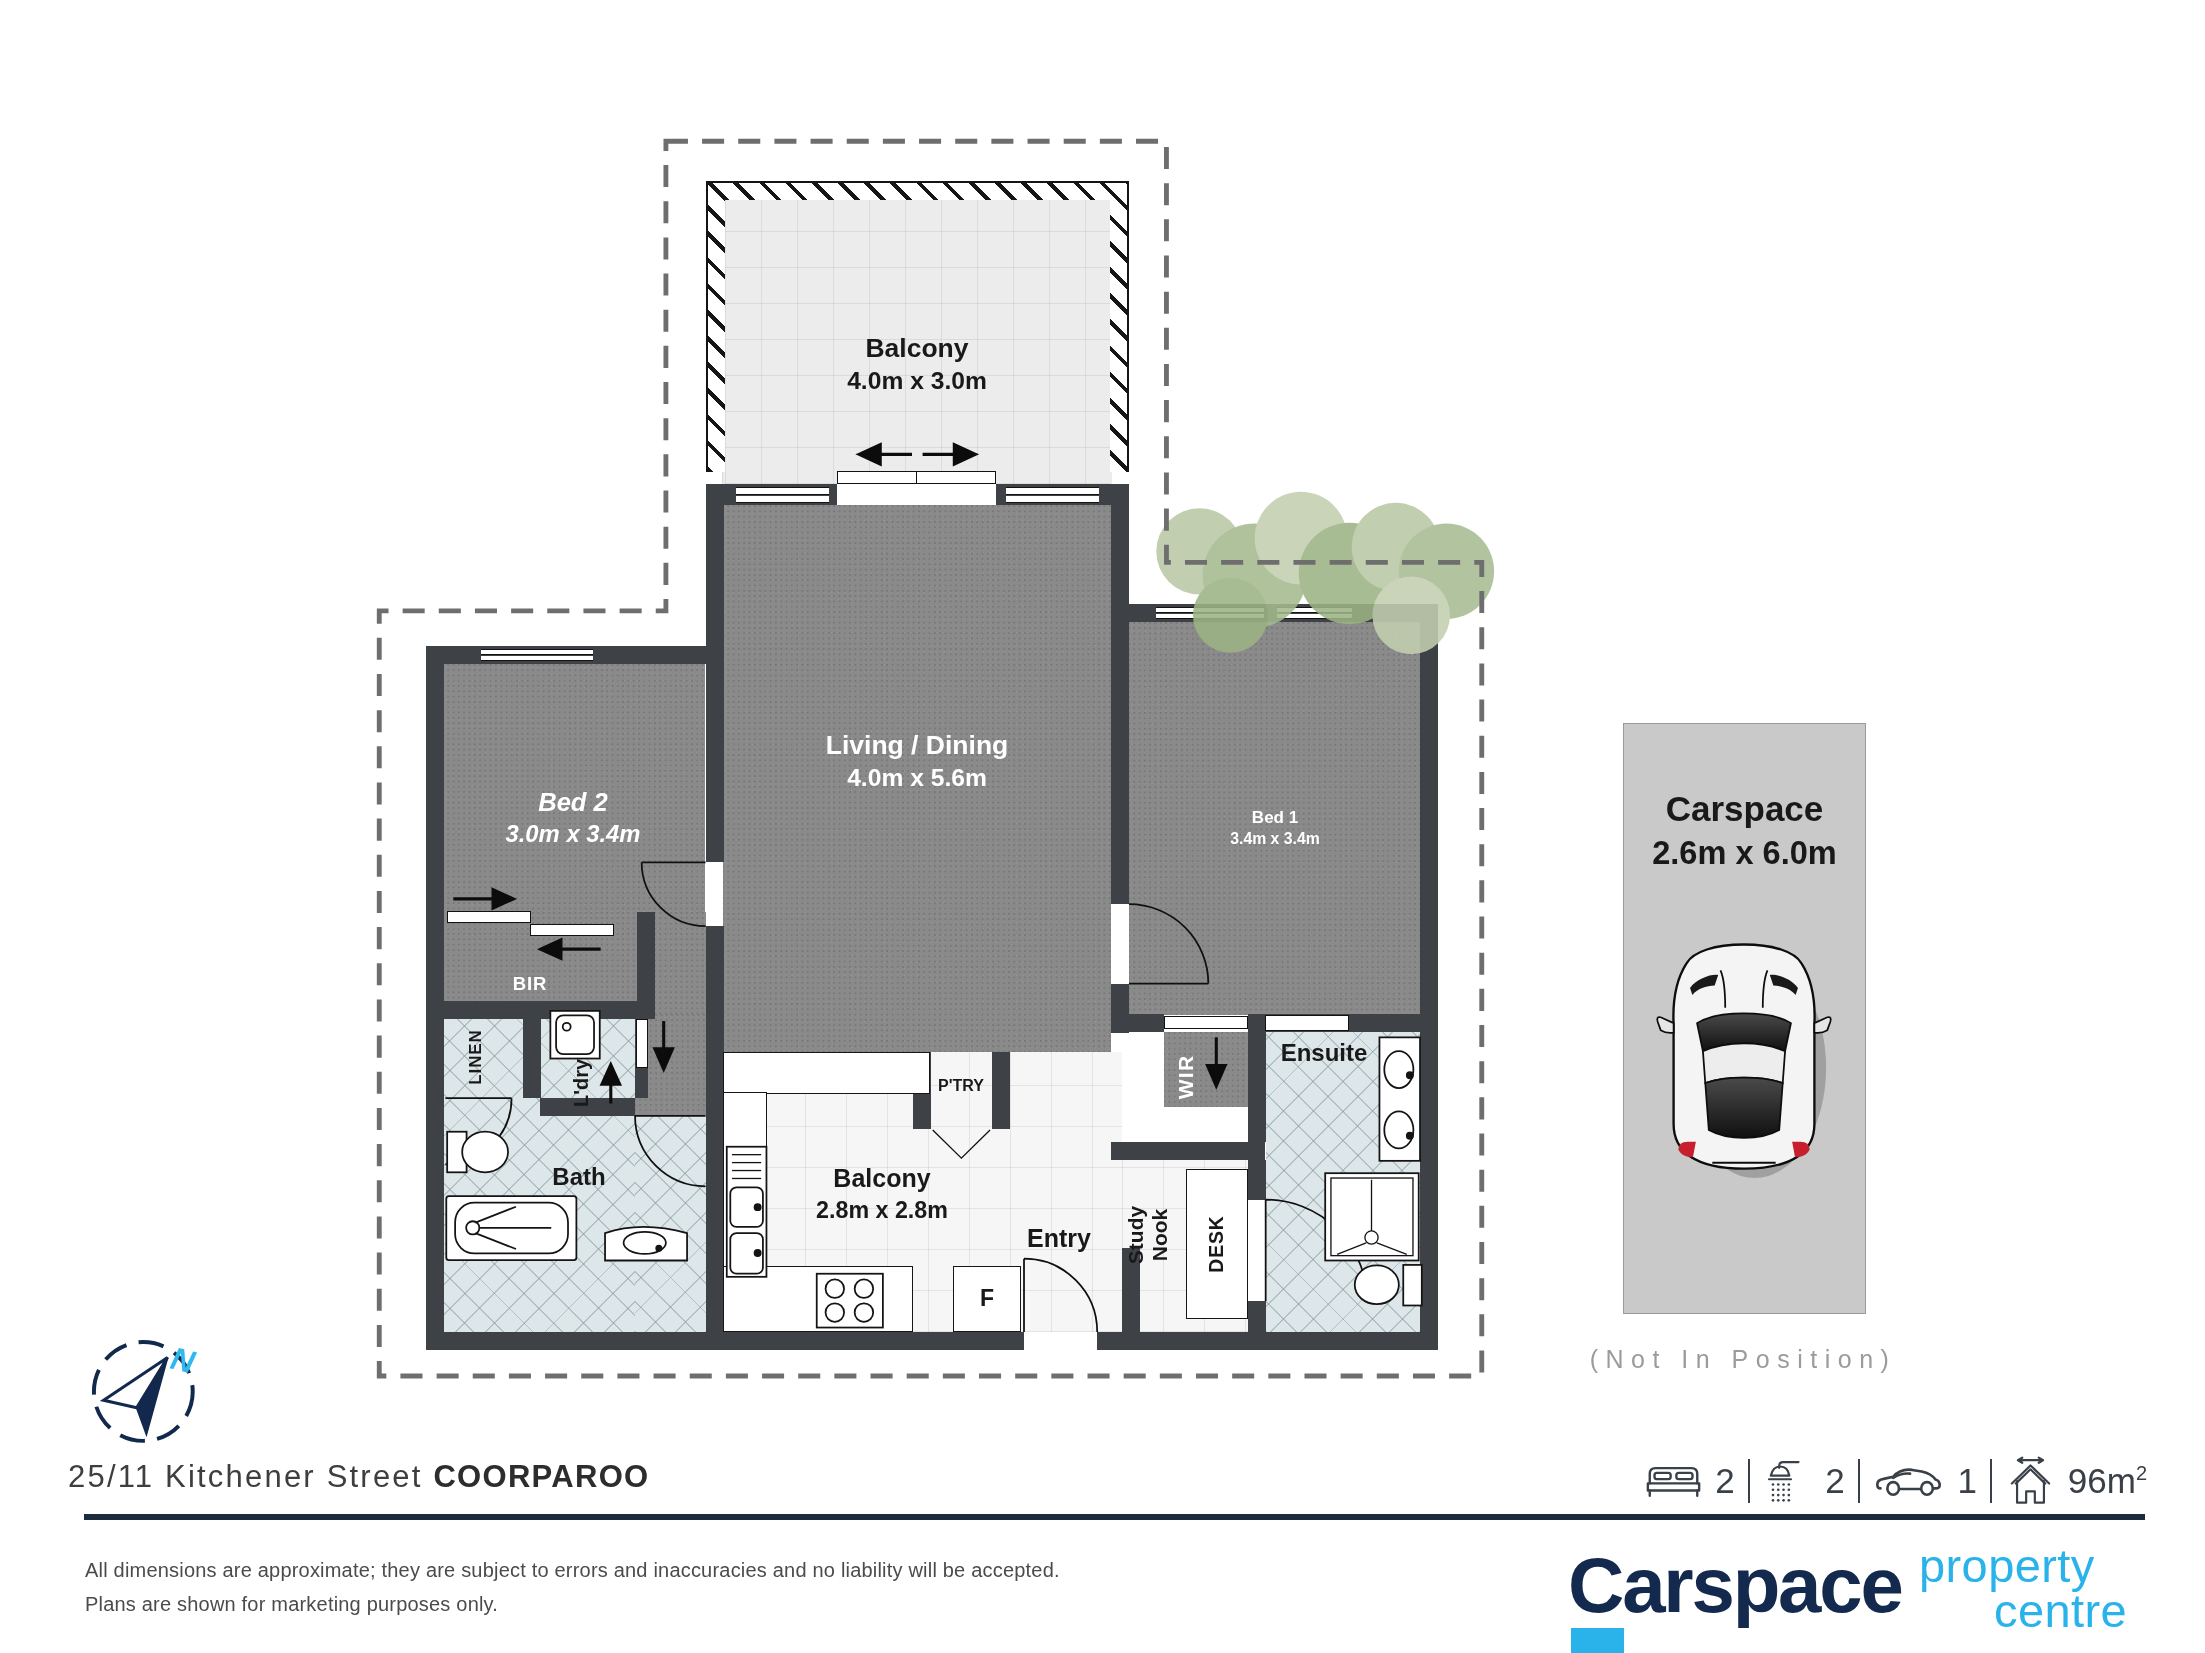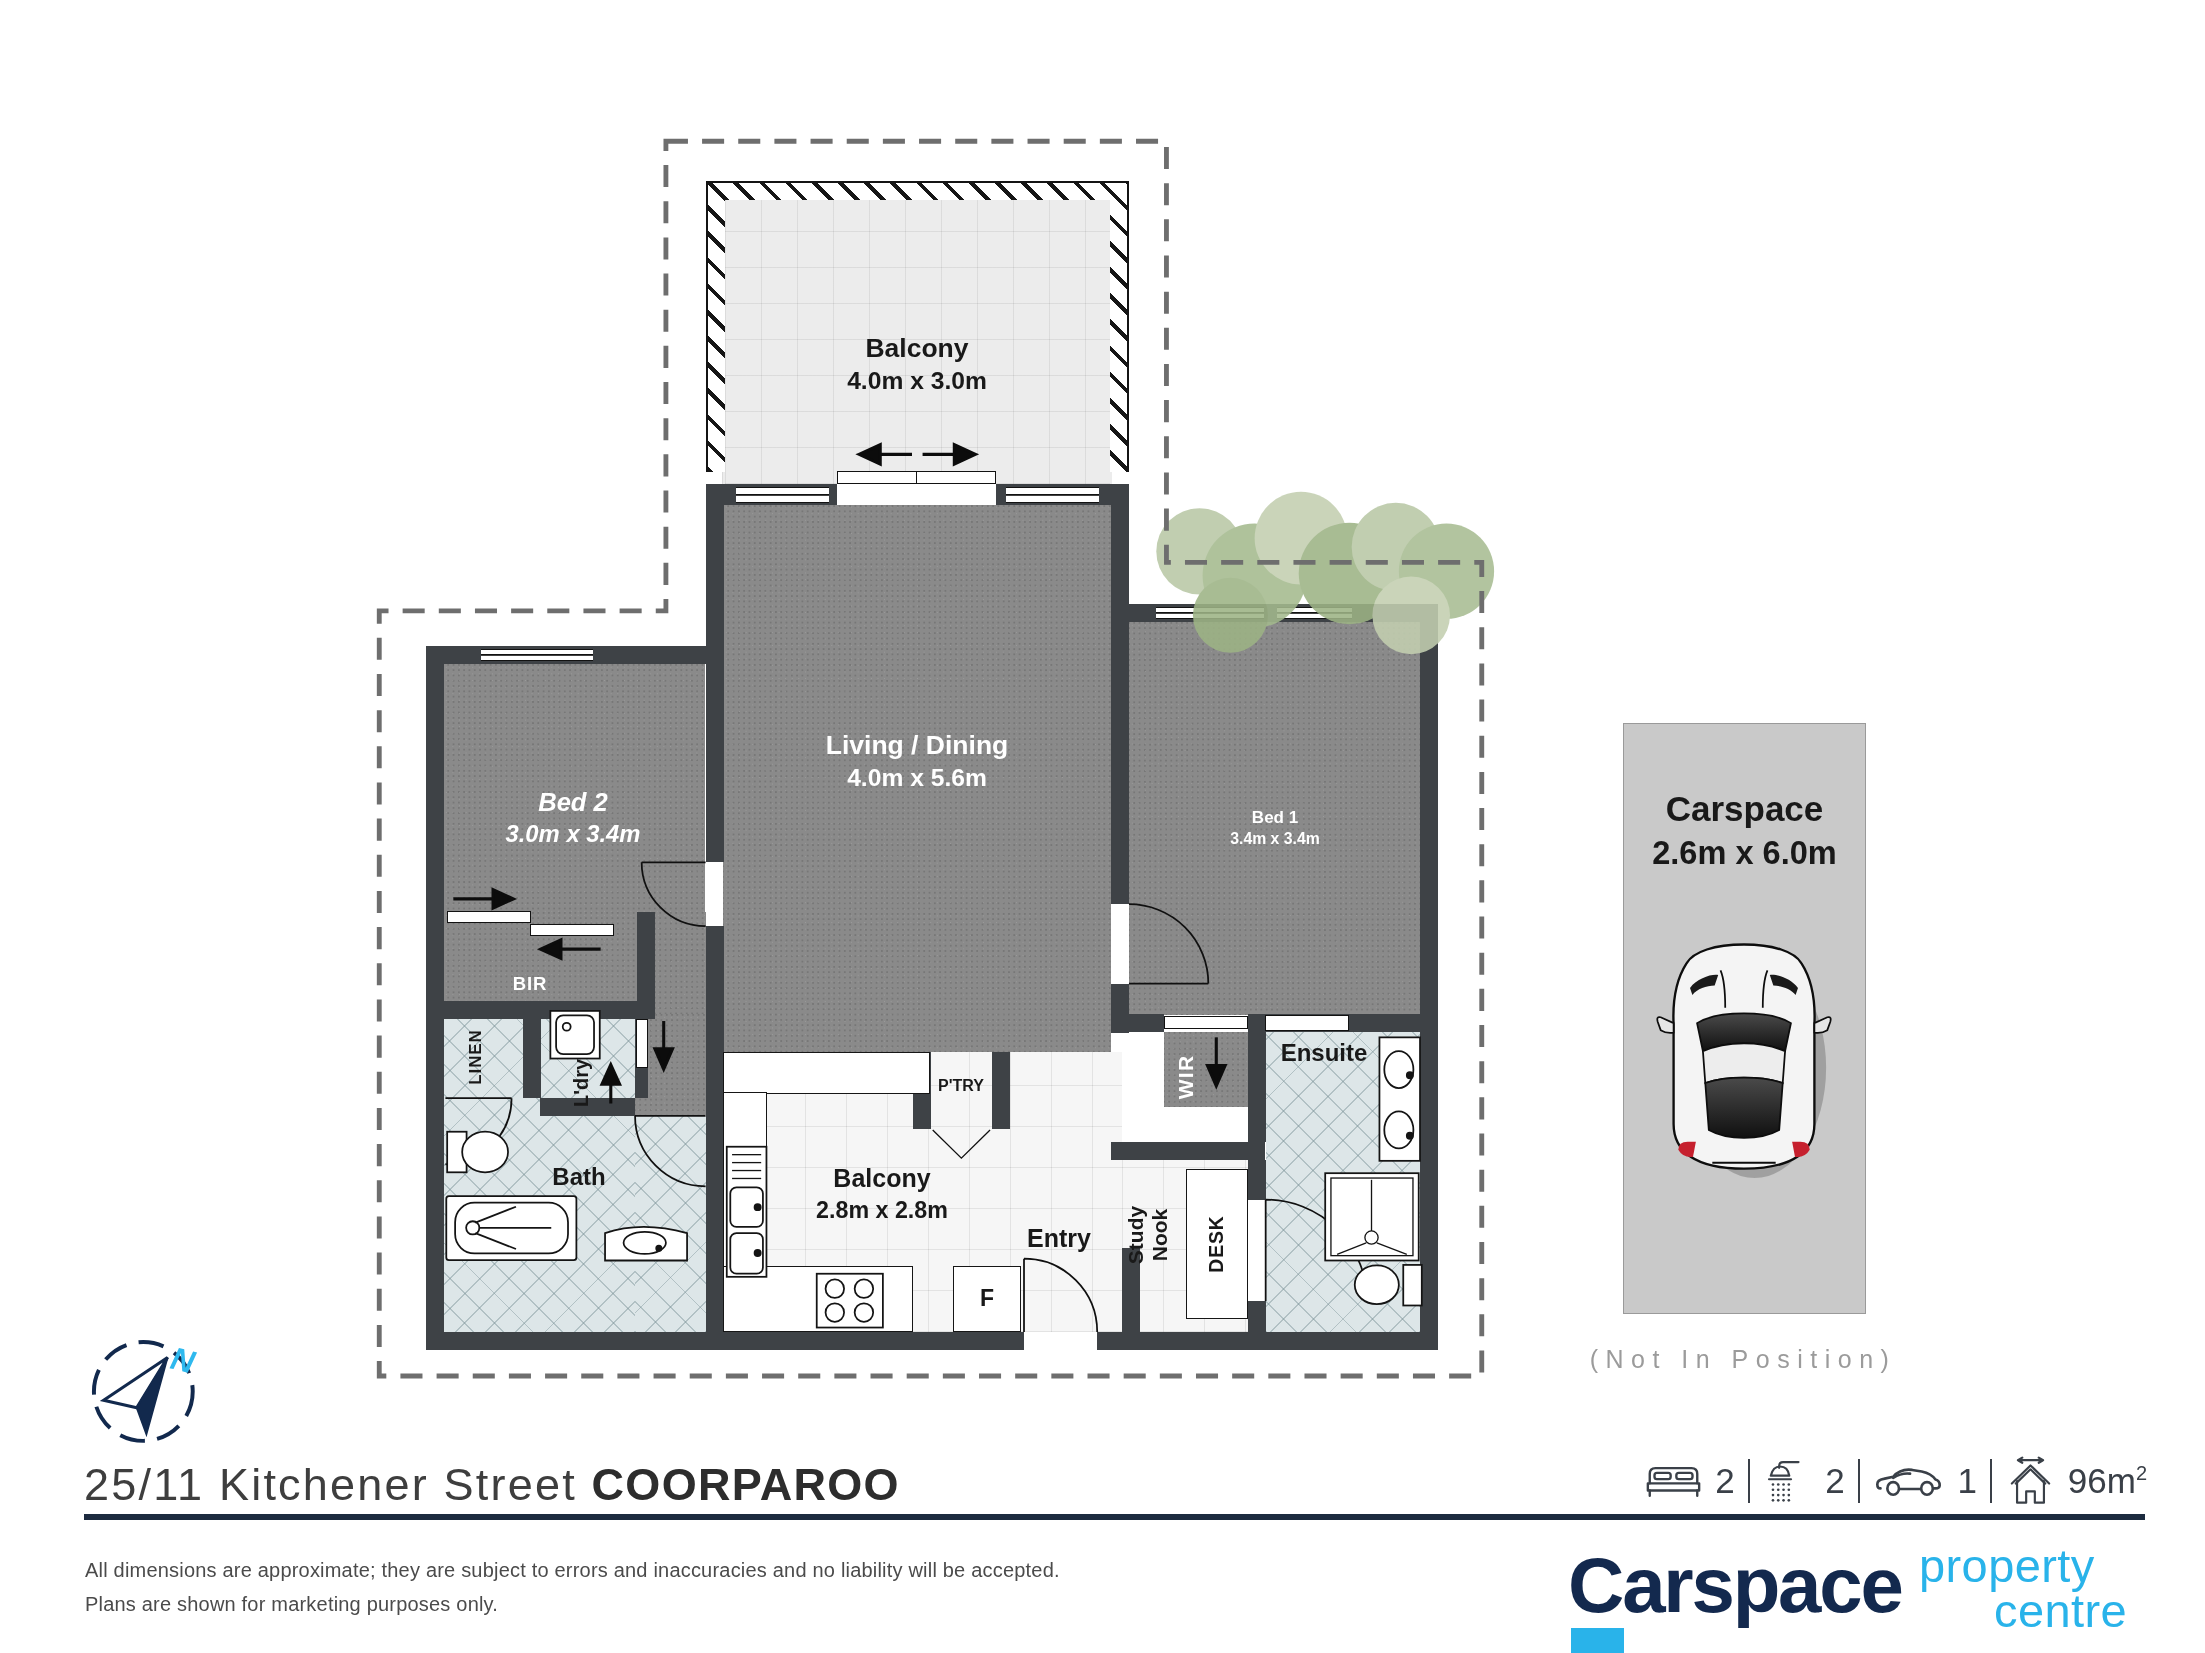--- a/index.html
+++ b/index.html
@@ -32,21 +32,21 @@
   .bench{position:absolute;background:#fff;border:1.8px solid #161616;box-sizing:border-box;}
   
   .rlabel{position:absolute;transform:translate(-50%,-50%);text-align:center;
     font-weight:600;line-height:1.3;white-space:nowrap;}
   .rot{transform:translate(-50%,-50%) rotate(-90deg);}
   .wtx{color:#fff;} .ktx{color:#191919;}
   .dims{font-size:.93em;}
   .prelines{white-space:pre-line;}
   .overlay{position:absolute;left:0;top:0;}
   
-  .addr{position:absolute;left:84px;top:1459px;font-size:45px;color:#3e3e3e;letter-spacing:2.2px;text-align:right;}
+  .addr{position:absolute;left:68px;top:1459px;font-size:31px;color:#3e3e3e;letter-spacing:2.2px;text-align:right;}
   .addr b{color:#2d2d2d;letter-spacing:1.3px;}
   .rule{position:absolute;left:84px;top:1514px;width:2061px;height:5.7px;background:#1d2b3f;}
   .disc{position:absolute;left:85px;top:1553px;font-size:20px;color:#4b4b4b;line-height:1.72;letter-spacing:0.2px;}
   .iconrow{position:absolute;top:1454px;right:58px;height:53px;display:flex;align-items:center;gap:13.2px;}
   .iconrow .num{font-size:35px;color:#3a4048;}
   .iconrow .sep{width:2.2px;height:44px;background:#3a4048;}
   .sup{font-size:20px;vertical-align:super;}
   .brandword{position:absolute;left:1568px;top:1540px;font-size:78px;font-weight:700;
     color:#13294e;letter-spacing:-2.2px;}
   .brandblock{position:absolute;left:1571px;top:1628px;width:53px;height:25px;background:#29b3ea;}

